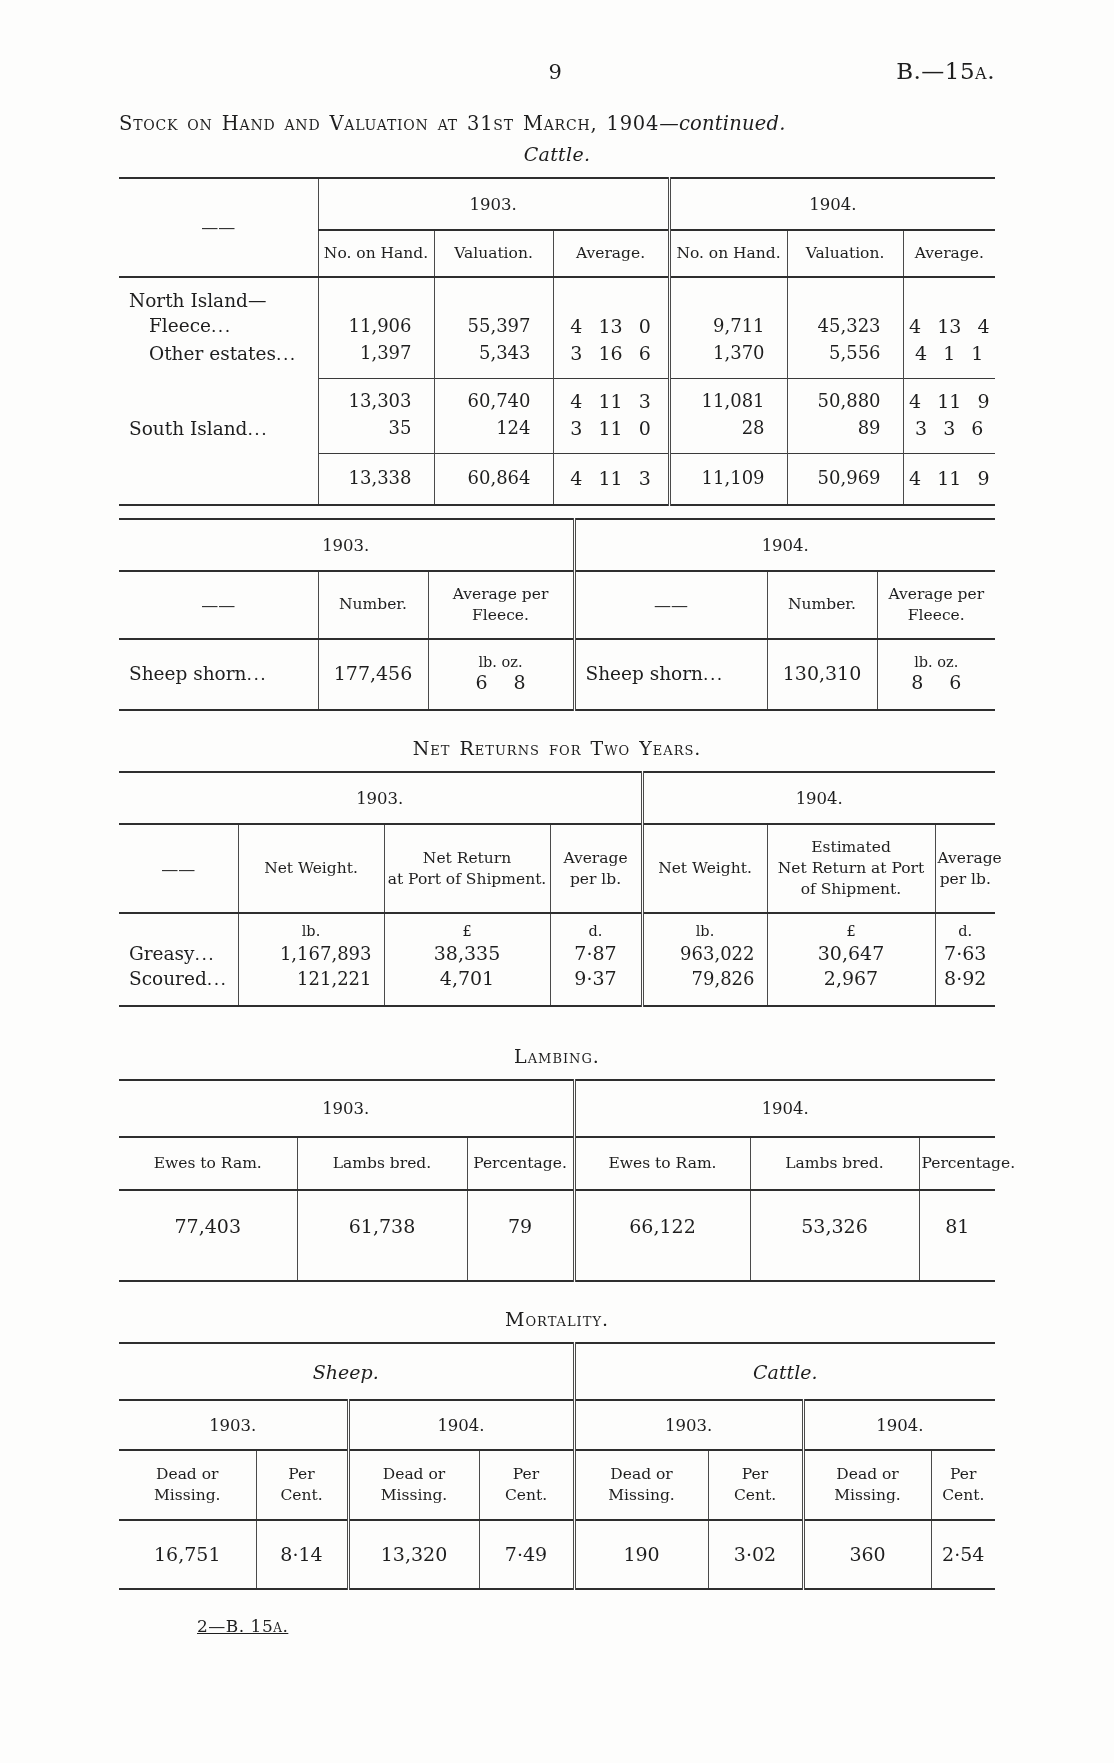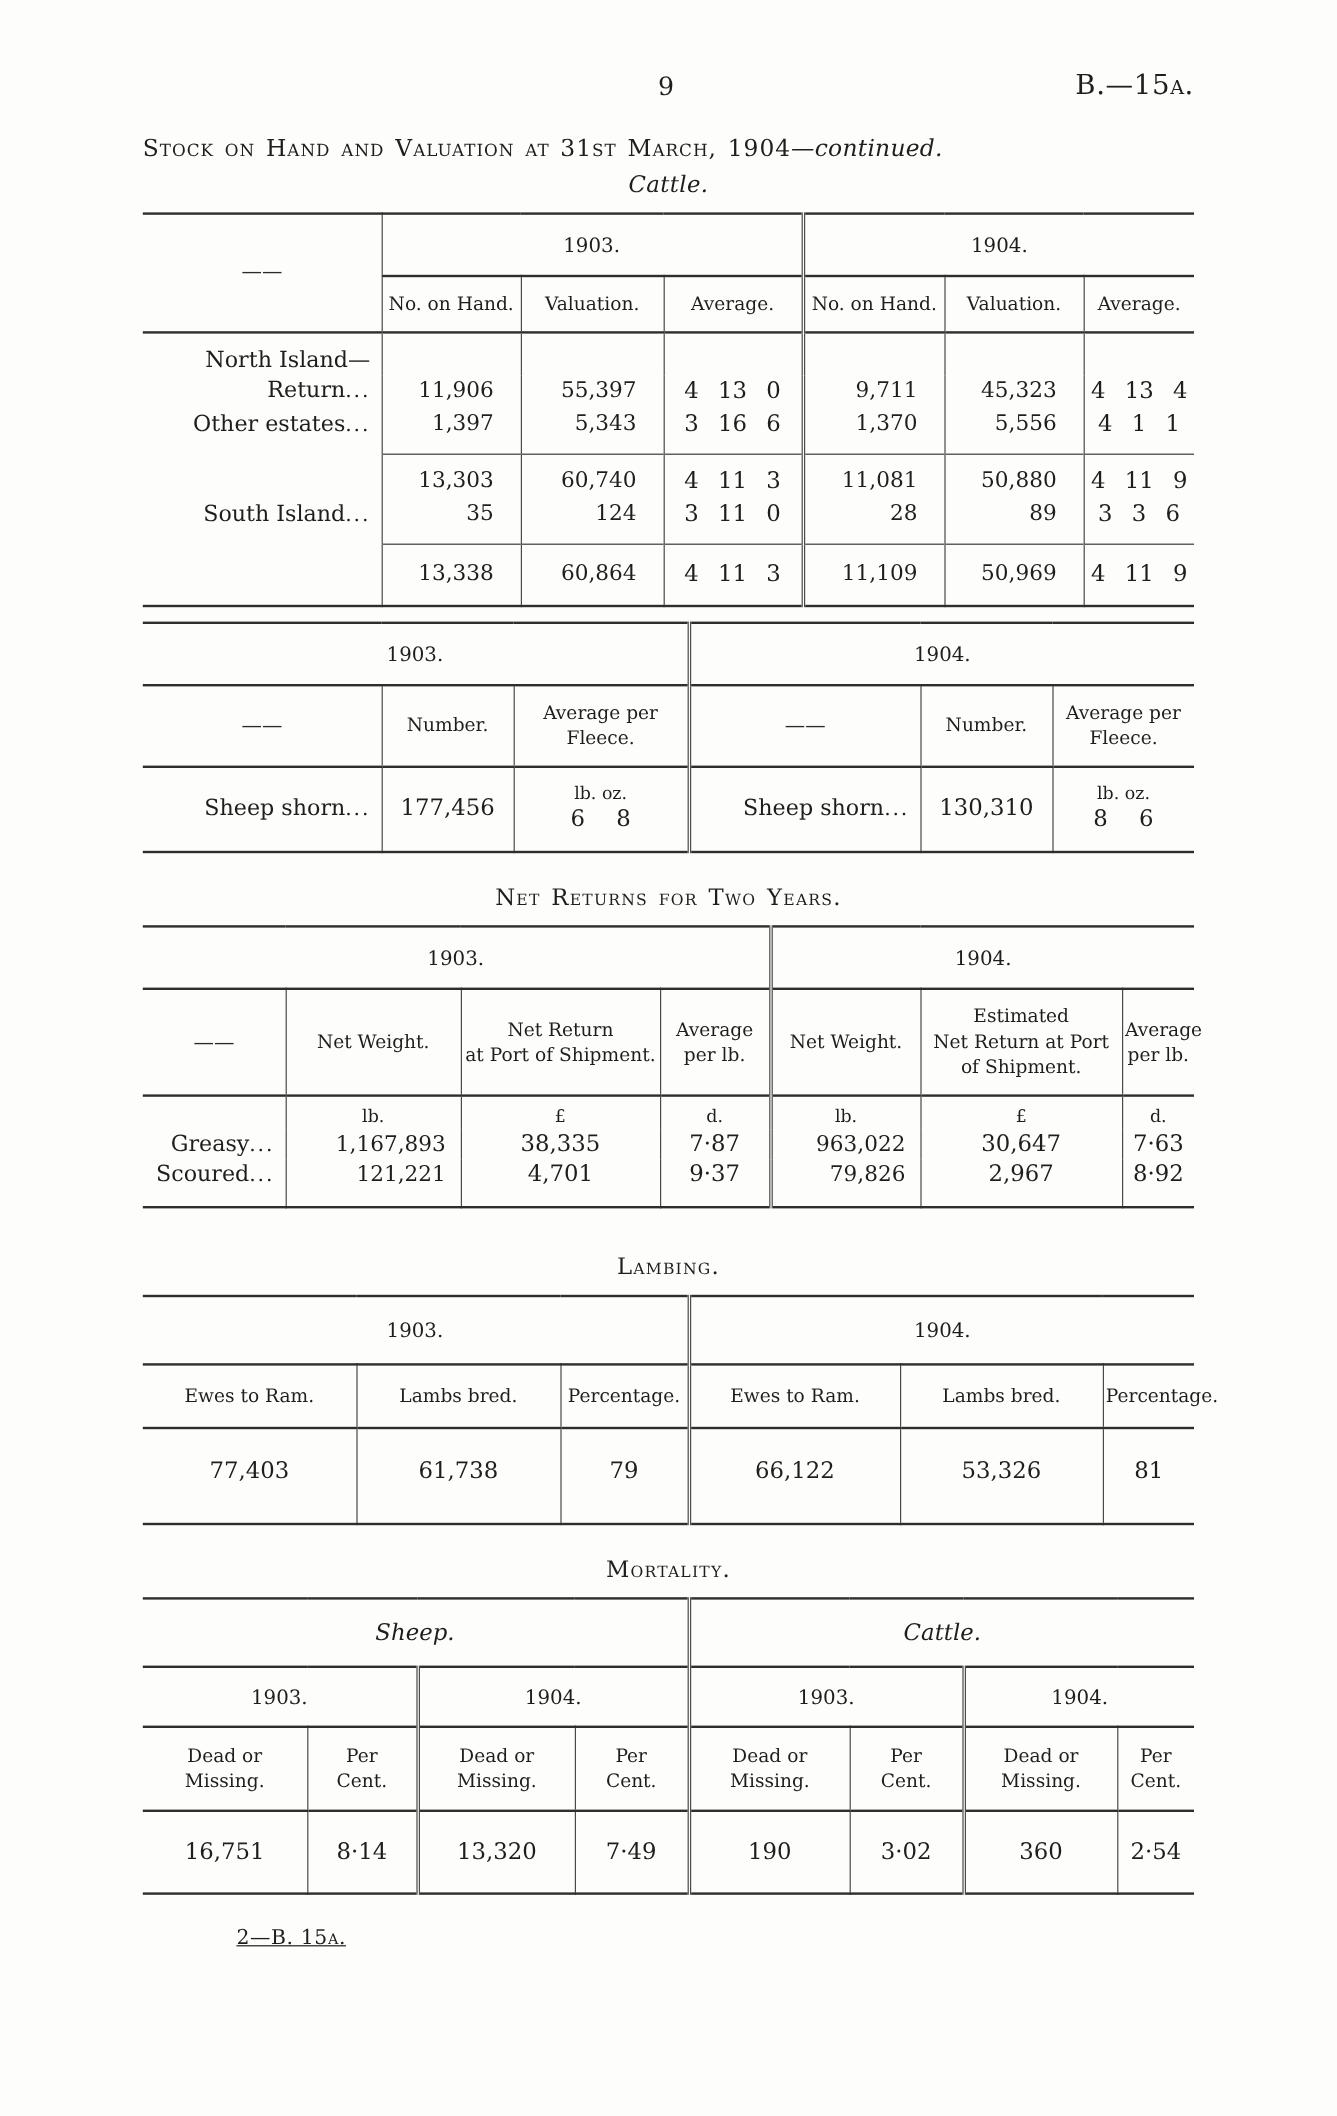--- a/index.html
+++ b/index.html
@@ -57,21 +57,21 @@
   .sep{ border-top:1.5px solid #3a3a3a; }  
 
   .year-cell { text-align:center; font-size:16.5px; padding:16px 0 15px 0; }
   .th {
     text-align:center; font-size:15.5px; line-height:1.35;
     white-space:pre-line; padding:12px 2px;
   }
   .corner { text-align:center; font-size:17px; color:#2a2a2a; }
 
   .lblcell { font-size:18.5px; }
-  .lblwrap { display:flex; justify-content:flex-end; align-items:baseline;
+  .lblwrap { display:flex; justify-content:flex-start; align-items:baseline;
              padding-left:10px; padding-right:9px; }
   .lblwrap.ind { padding-left:30px; }
   .dots { letter-spacing:1.5px; font-size:17px; }
 
   .num   { font-size:18px; text-align:right; white-space:nowrap; }
   .ctr   { font-size:19px; text-align:center; white-space:nowrap; }
   .avg   { font-size:19px; text-align:center; word-spacing:10px; white-space:nowrap; }
   .unit  { font-size:14.5px; text-align:center; line-height:1.2; }
   .uval  { font-size:19px; text-align:center; word-spacing:20px; }
 
@@ -90,21 +90,21 @@
 
   
   .t-net .unitrow td { padding-top:9px; padding-bottom:1px; }
   .t-net .datarow td { padding-top:1px; padding-bottom:2px; }
   .t-net .lastrow td { padding-bottom:16px; }
   .t-net .num { padding-right:12px; }
 
   
   .t-lambing .year-cell { padding:18px 0; }
   .t-lambing .th { padding:15px 2px; }
-  .t-lambing .datarow td { padding-top:24px; padding-bottom:32px; }
+  .t-lambing .datarow td { padding-top:24px; padding-bottom:43px; }
 
   
   .t-mortality .group-cell { text-align:center; font-style:italic; font-size:19px;
                              padding:17px 0 16px 0; }
   .t-mortality .year-cell { padding:15px 0 14px 0; }
   .t-mortality .th { padding:13px 2px; }
   .t-mortality .datarow td { padding-top:22px; padding-bottom:23px; }
 
   
   .footer-sig {
@@ -161,21 +161,21 @@
         <td class="num"></td>
         <td class="num v"></td>
         <td class="avg v"></td>
         <td class="num vd"></td>
         <td class="num v"></td>
         <td class="avg v"></td>
       </tr>
       <tr class="row-std">
         <td class="lblcell br">
           <div class="lblwrap ind">
-                <span>Return</span>
+                <span>Fleece</span>
                 <span class="dots">...</span>
               </div>
         </td>
         <td class="num">11,906</td>
         <td class="num v">55,397</td>
         <td class="avg v">4 13 0</td>
         <td class="num vd">9,711</td>
         <td class="num v">45,323</td>
         <td class="avg v">4 13 4</td>
       </tr>

